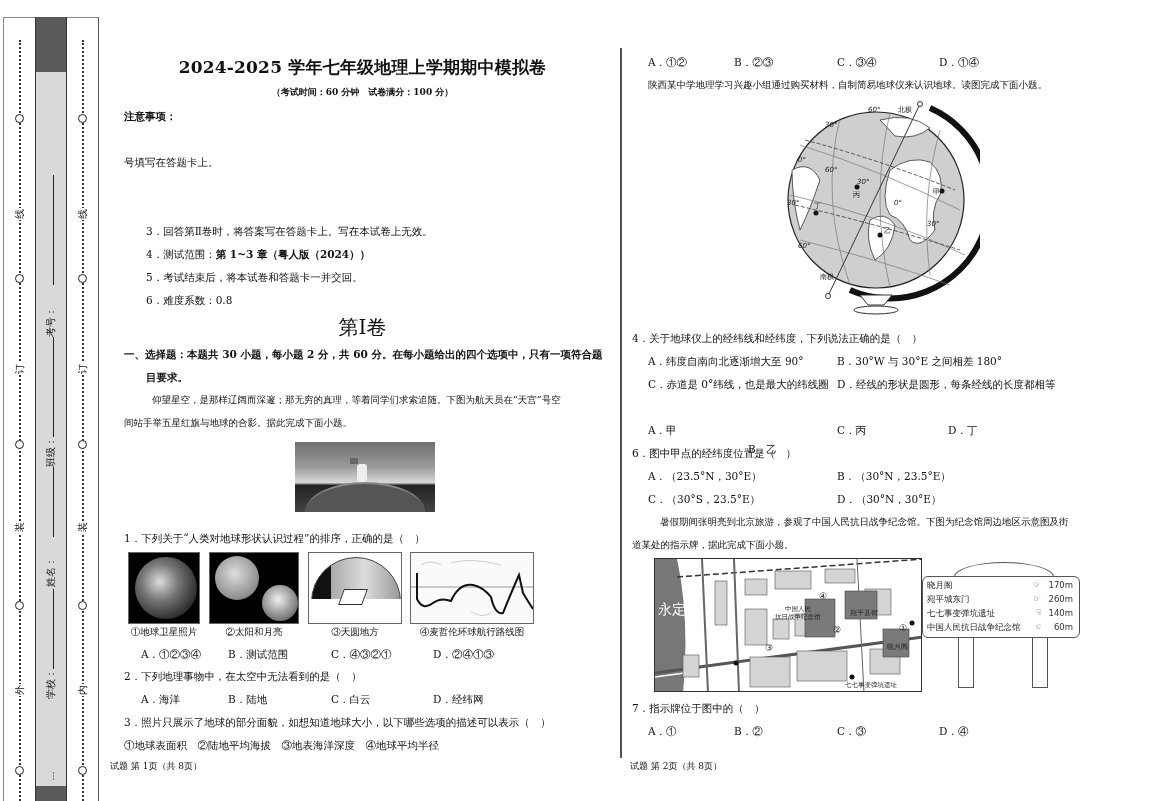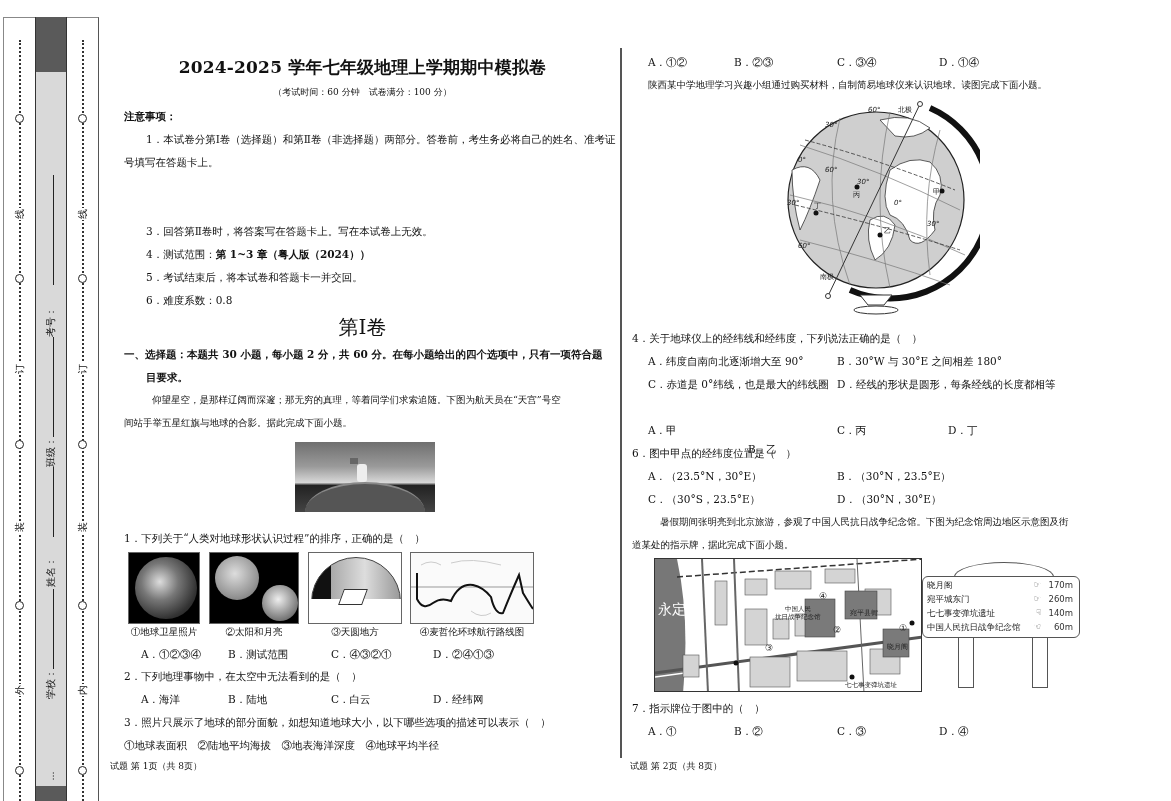--- a/index.html
+++ b/index.html
@@ -21,21 +21,21 @@
   .field-line { position: absolute; left: 50%; width: 1px; margin-left: 2px; background: #222; }
   .ellipsis { position: absolute; left: 50%; bottom: 20px; font-size: 9px; transform: translateX(-50%) rotate(-90deg); }
 
   
   .page { position: absolute; top: 0; height: 801px; }
   .page1 { left: 110px; width: 505px; }
   .page2 { left: 630px; width: 510px; }
   .col-divider { position: absolute; left: 620px; top: 48px; width: 2px; height: 710px; background: #555; }
 
   .title { position: absolute; top: 56px; left: 0; width: 505px; text-align: center; font-size: 17px; font-weight: bold; font-family: "DejaVu Serif", serif; letter-spacing: 0.2px; }
-  .subtitle { position: absolute; top: 86px; left: 0; width: 505px; text-align: center; font-size: 9px; }
+  .subtitle { position: absolute; top: 86px; left: 0; width: 505px; text-align: center; font-size: 9px; font-weight: bold; }
   .p { position: absolute; font-size: 10.5px; line-height: 14px; white-space: nowrap; }
   .bold { font-weight: bold; }
   .section-title { position: absolute; top: 314px; left: 0; width: 505px; text-align: center; font-size: 20px; }
   .sm { font-size: 9.5px; }
 
   .photo-astronaut { position: absolute; left: 185px; top: 442px; width: 140px; height: 70px; background: linear-gradient(180deg, #6f6f6f 0%, #9a9a9a 35%, #d8d8d8 58%, #222 62%, #444 100%); overflow: hidden; }
   .photo-astronaut .arc { position: absolute; left: 10px; top: 40px; width: 120px; height: 60px; border-radius: 50% 50% 0 0; background: #555; border-top: 2px solid #888; }
   .photo-astronaut .figure { position: absolute; left: 62px; top: 22px; width: 10px; height: 18px; background: #eee; border-radius: 3px; }
   .photo-astronaut .flag { position: absolute; left: 55px; top: 16px; width: 8px; height: 6px; background: #666; }
 
@@ -107,21 +107,20 @@
     <div class="bind-char" style="top:666px">内</div>
     <div class="ring" style="top:748px"></div>
   </div>
 </div>
 
 <div class="page page1">
   <div class="title">2024-2025 学年七年级地理上学期期中模拟卷</div>
   <div class="subtitle">（考试时间：60 分钟　试卷满分：100 分）</div>
 
   <div class="p bold" style="top:109px;left:14px">注意事项：</div>
-  <div class="p" style="top:132px;left:36px">1．本试卷分第Ⅰ卷（选择题）和第Ⅱ卷（非选择题）两部分。答卷前，考生务必将自己的姓名、准考证</div>
   <div class="p" style="top:155px;left:14px">号填写在答题卡上。</div>
   <div class="p" style="top:224px;left:36px">3．回答第Ⅱ卷时，将答案写在答题卡上。写在本试卷上无效。</div>
   <div class="p" style="top:247px;left:36px"><span>4．测试范围：</span><span class="bold">第 1~3 章（粤人版（2024））</span></div>
   <div class="p" style="top:270px;left:36px">5．考试结束后，将本试卷和答题卡一并交回。</div>
   <div class="p" style="top:293px;left:36px">6．难度系数：0.8</div>
 
   <div class="section-title">第Ⅰ卷</div>
   <div class="p bold" style="top:347px;left:14px">一、选择题：本题共 30 小题，每小题 2 分，共 60 分。在每小题给出的四个选项中，只有一项符合题</div>
   <div class="p bold" style="top:370px;left:36px">目要求。</div>
   <div class="p sm" style="top:393px;left:42px">仰望星空，是那样辽阔而深邃；那无穷的真理，等着同学们求索追随。下图为航天员在“天宫”号空</div>

